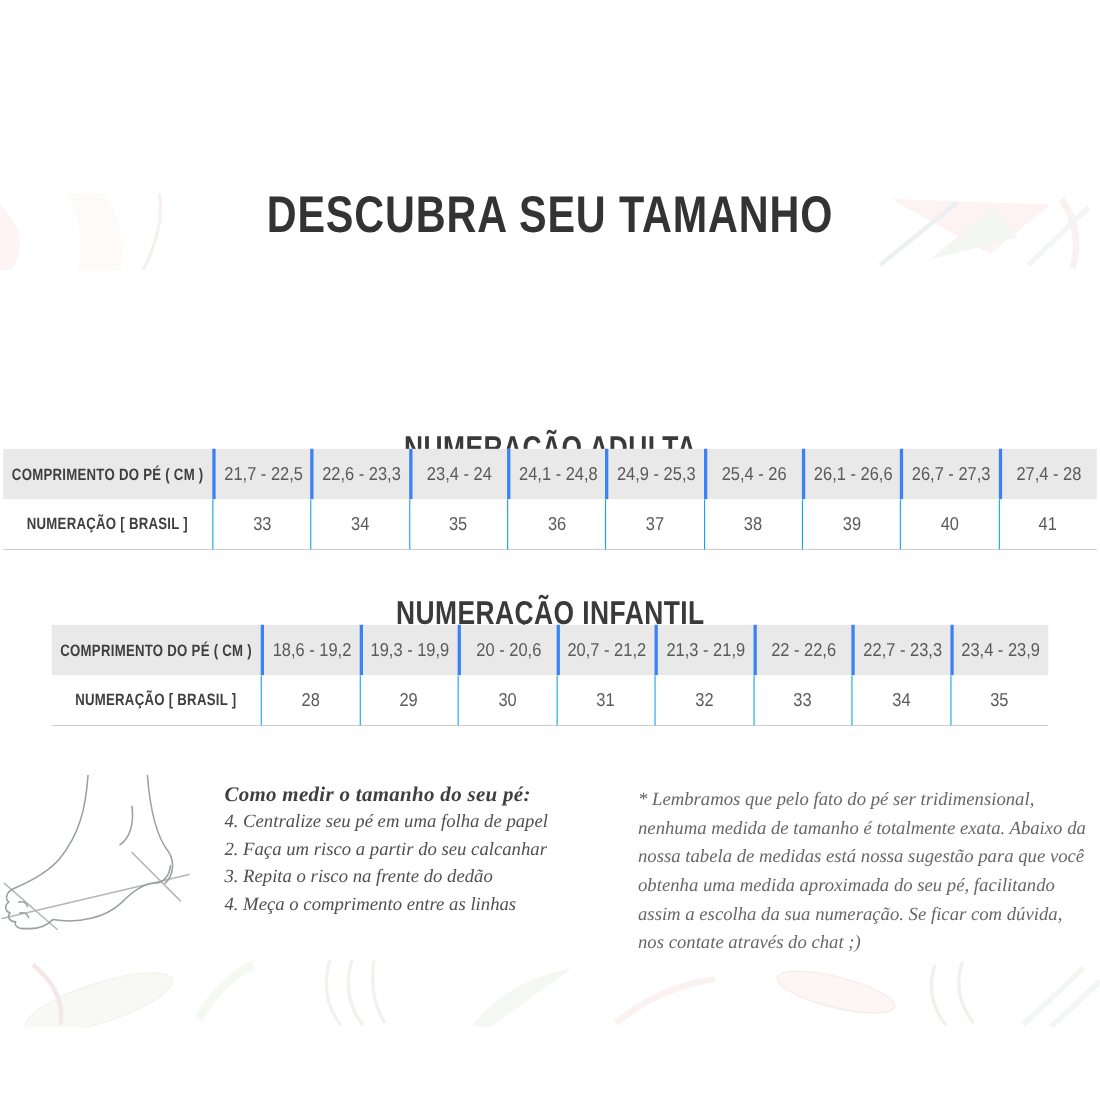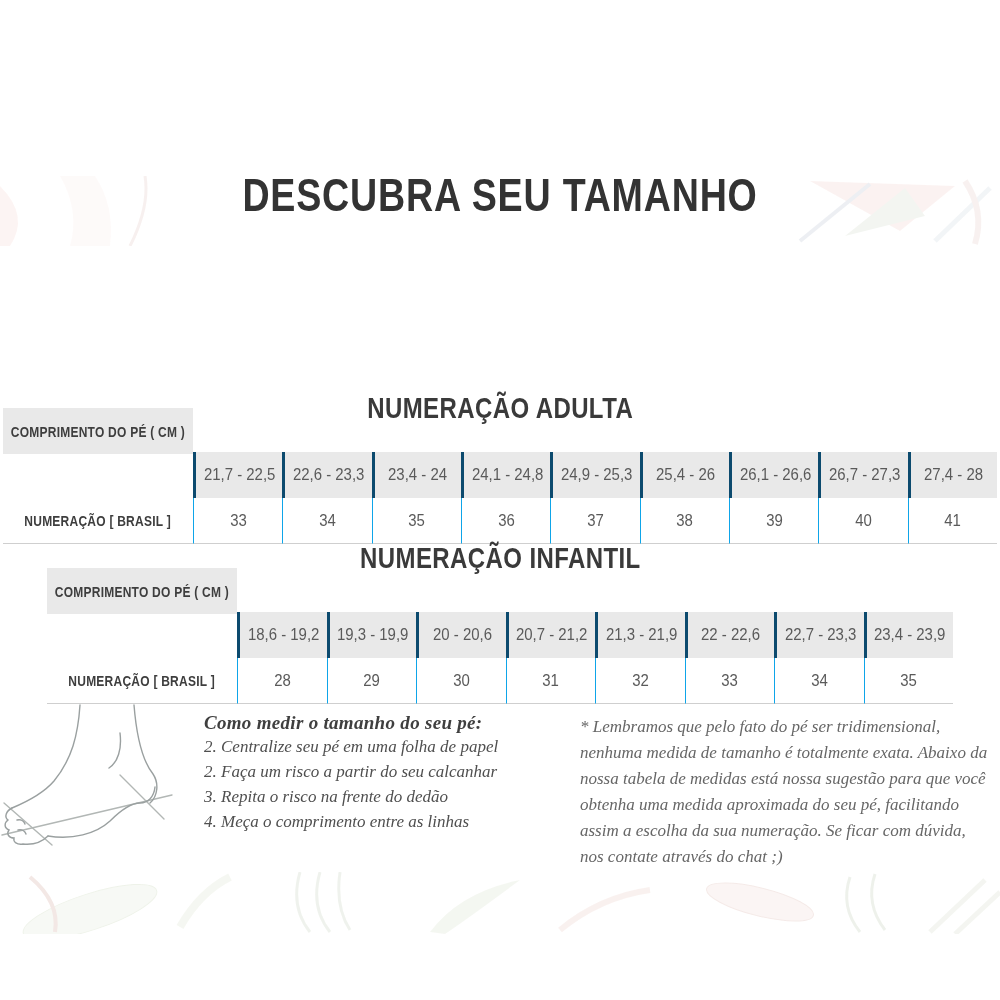--- a/index.html
+++ b/index.html
@@ -22,21 +22,21 @@
   .heading-infant{top:502px;}
 
   .size-table{position:absolute;display:grid;}
   .table-adult{top:408px;left:3px;width:994px;grid-template-columns:190px repeat(9,1fr);}
   .table-infant{top:568px;left:47px;width:906px;grid-template-columns:190px repeat(8,1fr);}
   .size-table .cell{
     height:46px;display:flex;align-items:center;justify-content:center;
     box-sizing:border-box;white-space:nowrap;
   }
   .size-table .r1{background:#e9e9e9;}
-  .size-table .r1.val{border-left:3px solid #0c4a6e;margin-top:44px;}
+  .size-table .r1.val{border-left:3px solid #3b82f6;}
   .size-table .r2{background:#ffffff;border-bottom:1px solid #cfcfcf;}
   .size-table .r2.val{border-left:1px solid #0ea5e9;}
   .size-table .lab{font-weight:700;font-size:15px;color:#3e3e3e;letter-spacing:0.3px;}
   .size-table .num{font-size:17px;color:#5a5a5a;}
 
   .howto{position:absolute;left:204px;top:712px;width:380px;color:#4a4a4a;}
   .howto-heading{
     font-family:"Liberation Serif",serif;font-style:italic;font-weight:700;
     font-size:19px;color:#3f3f3f;letter-spacing:0.3px;
   }
@@ -215,19 +215,19 @@
     <path d="M134,2 C136,27 141,56 153,71 C159,80 158,93 150,100"></path>
     <path d="M120,30 C122,46 118,59 109,65"></path>
     <path d="M12,105 C6,108 4,114 8,117 C4,120 4,125 9,127 C6,131 9,135 14,135 C13,139 17,142 23,141 C33,142 42,139 48,133"></path>
     <path d="M48,133 C72,137 96,131 110,118 C120,108 130,100 140,100 C148,100 154,94 155,84"></path>
     <path d="M17,117 C21,116 24,118 25,121 M18,127 C22,126 25,128 26,131"></path>
   </g>
 </svg>
 
 <div class="howto">
   <div class="howto-heading">Como medir o tamanho do seu pé:</div>
-  <div class="howto-step">2. Centralize seu pé em uma folha de papel</div>
+  <div class="howto-step">4. Centralize seu pé em uma folha de papel</div>
   <div class="howto-step">2. Faça um risco a partir do seu calcanhar</div>
   <div class="howto-step">3. Repita o risco na frente do dedão</div>
   <div class="howto-step">4. Meça o comprimento entre as linhas</div>
 </div>
 
 <div class="note">* Lembramos que pelo fato do pé ser tridimensional, nenhuma medida de tamanho é totalmente exata. Abaixo da nossa tabela de medidas está nossa sugestão para que você obtenha uma medida aproximada do seu pé, facilitando assim a escolha da sua numeração. Se ficar com dúvida, nos contate através do chat ;)</div>
 
 </body></html>

